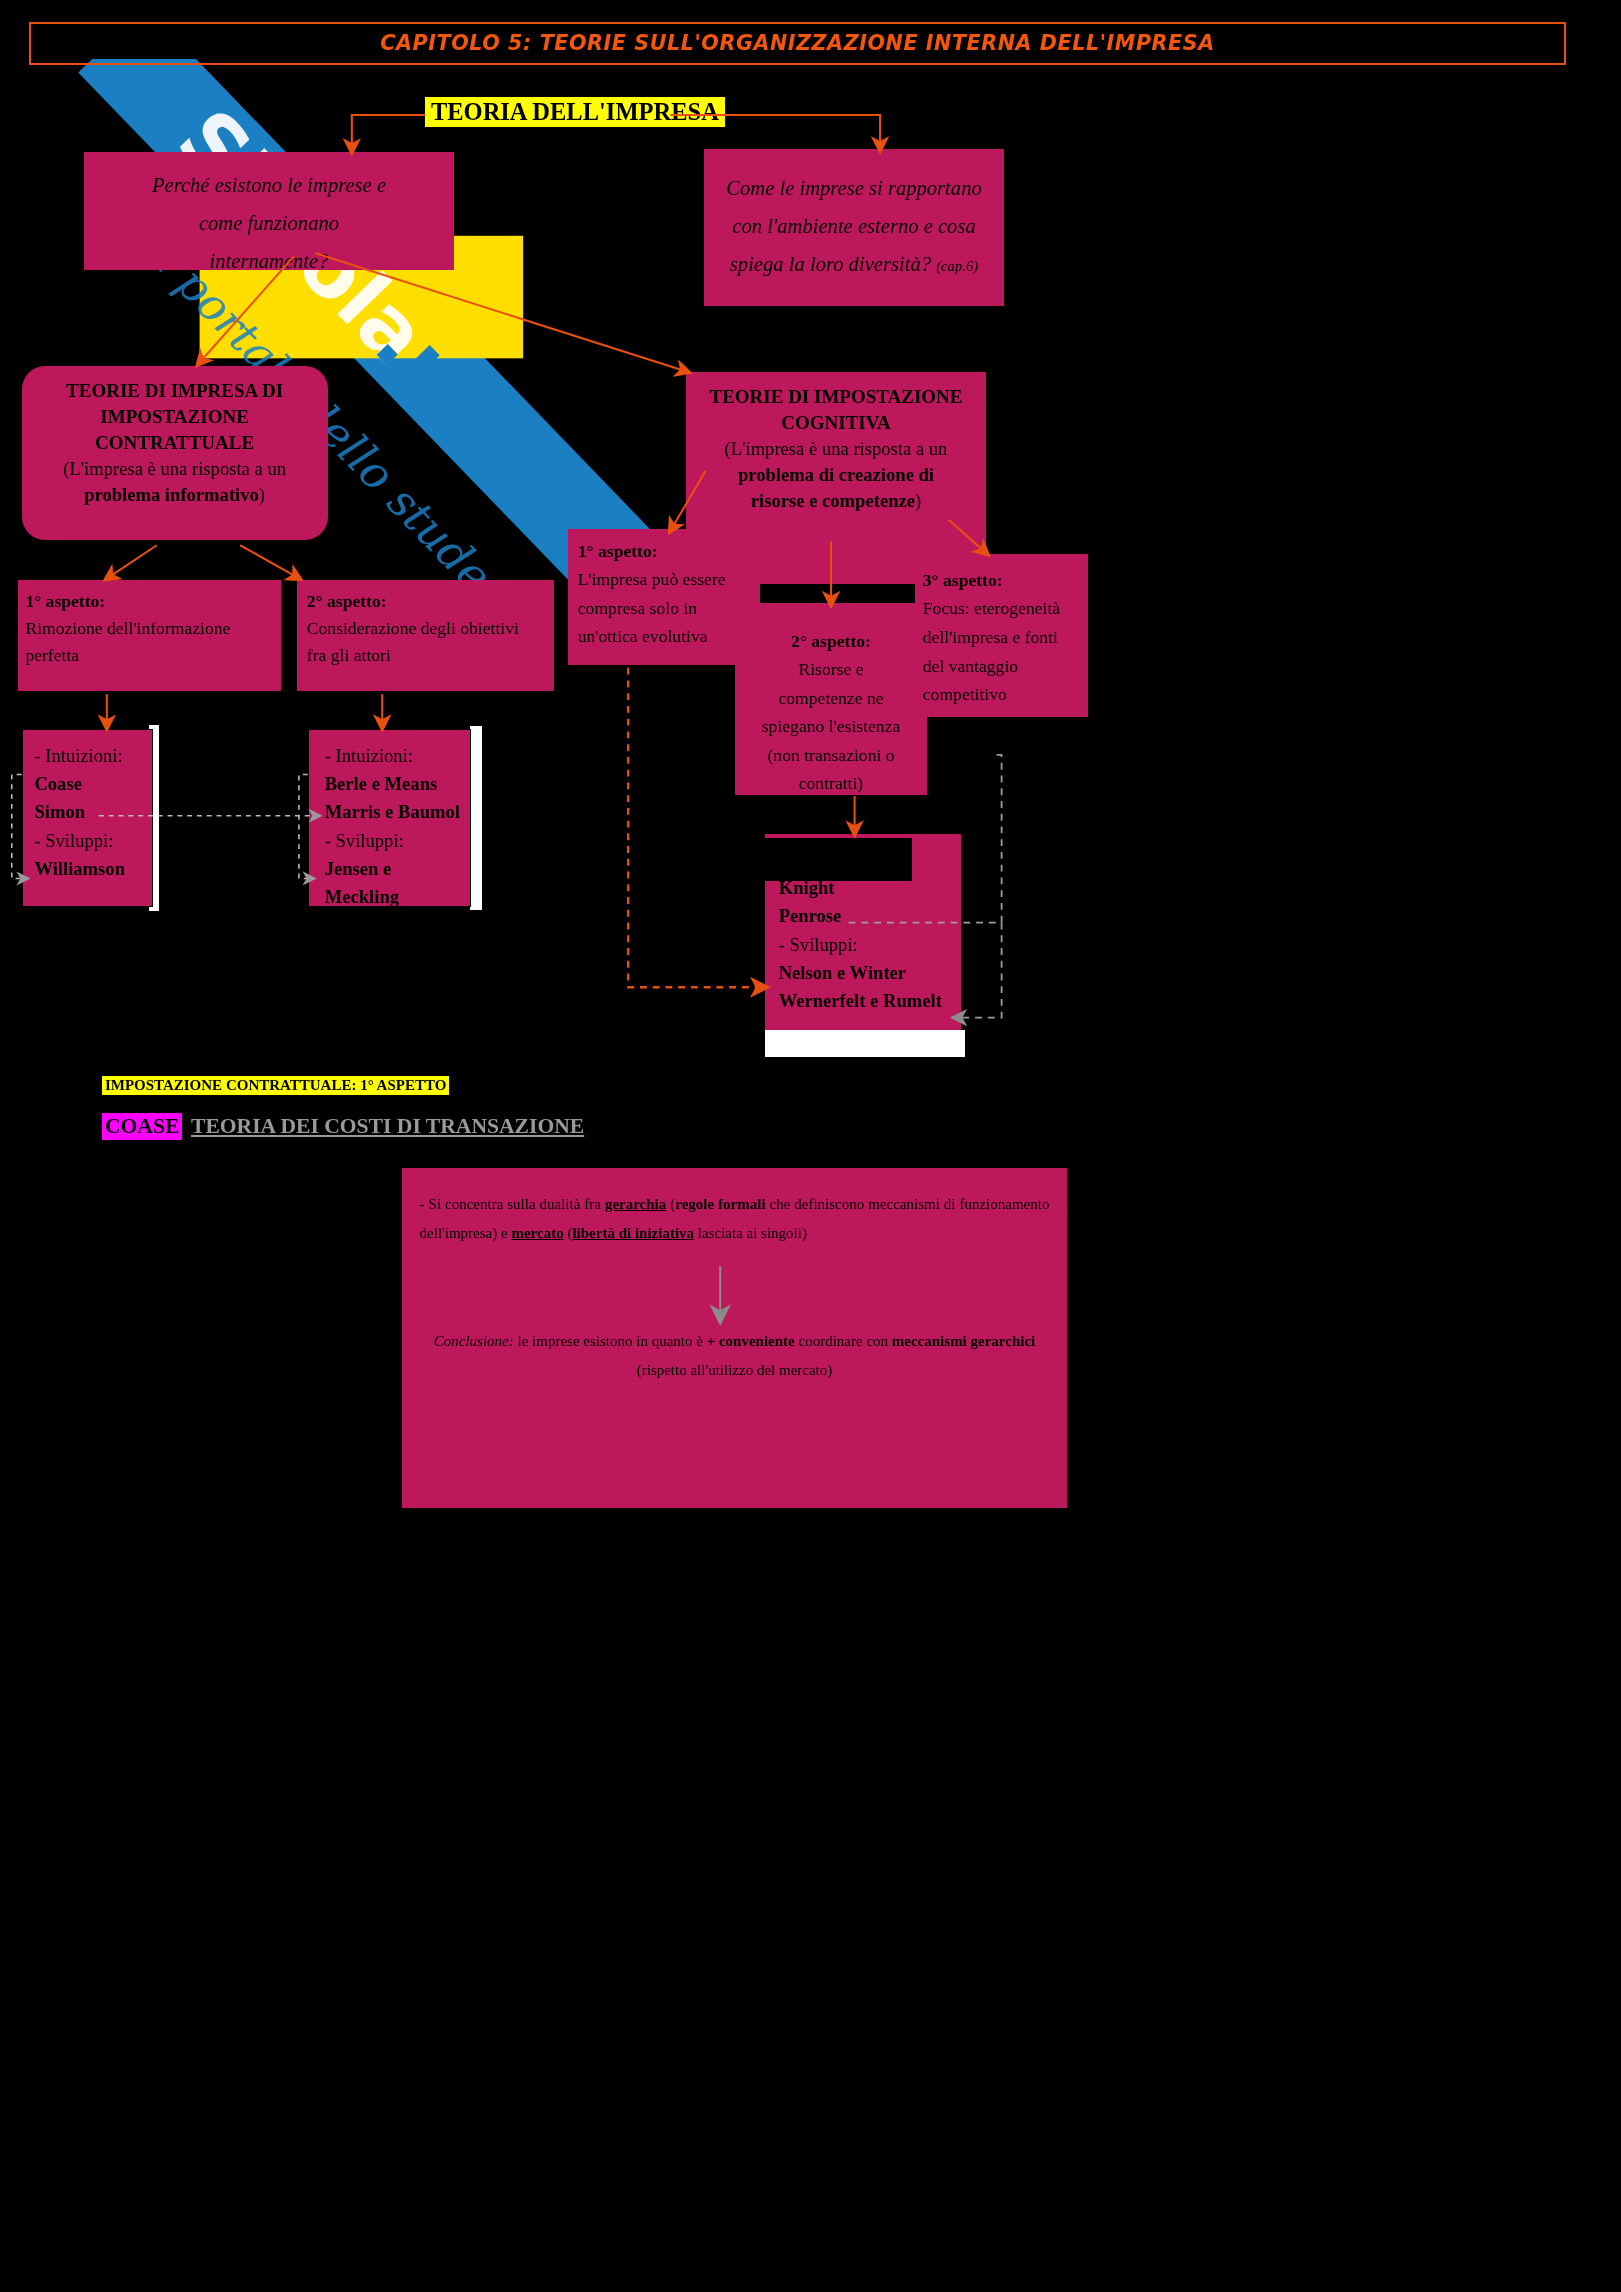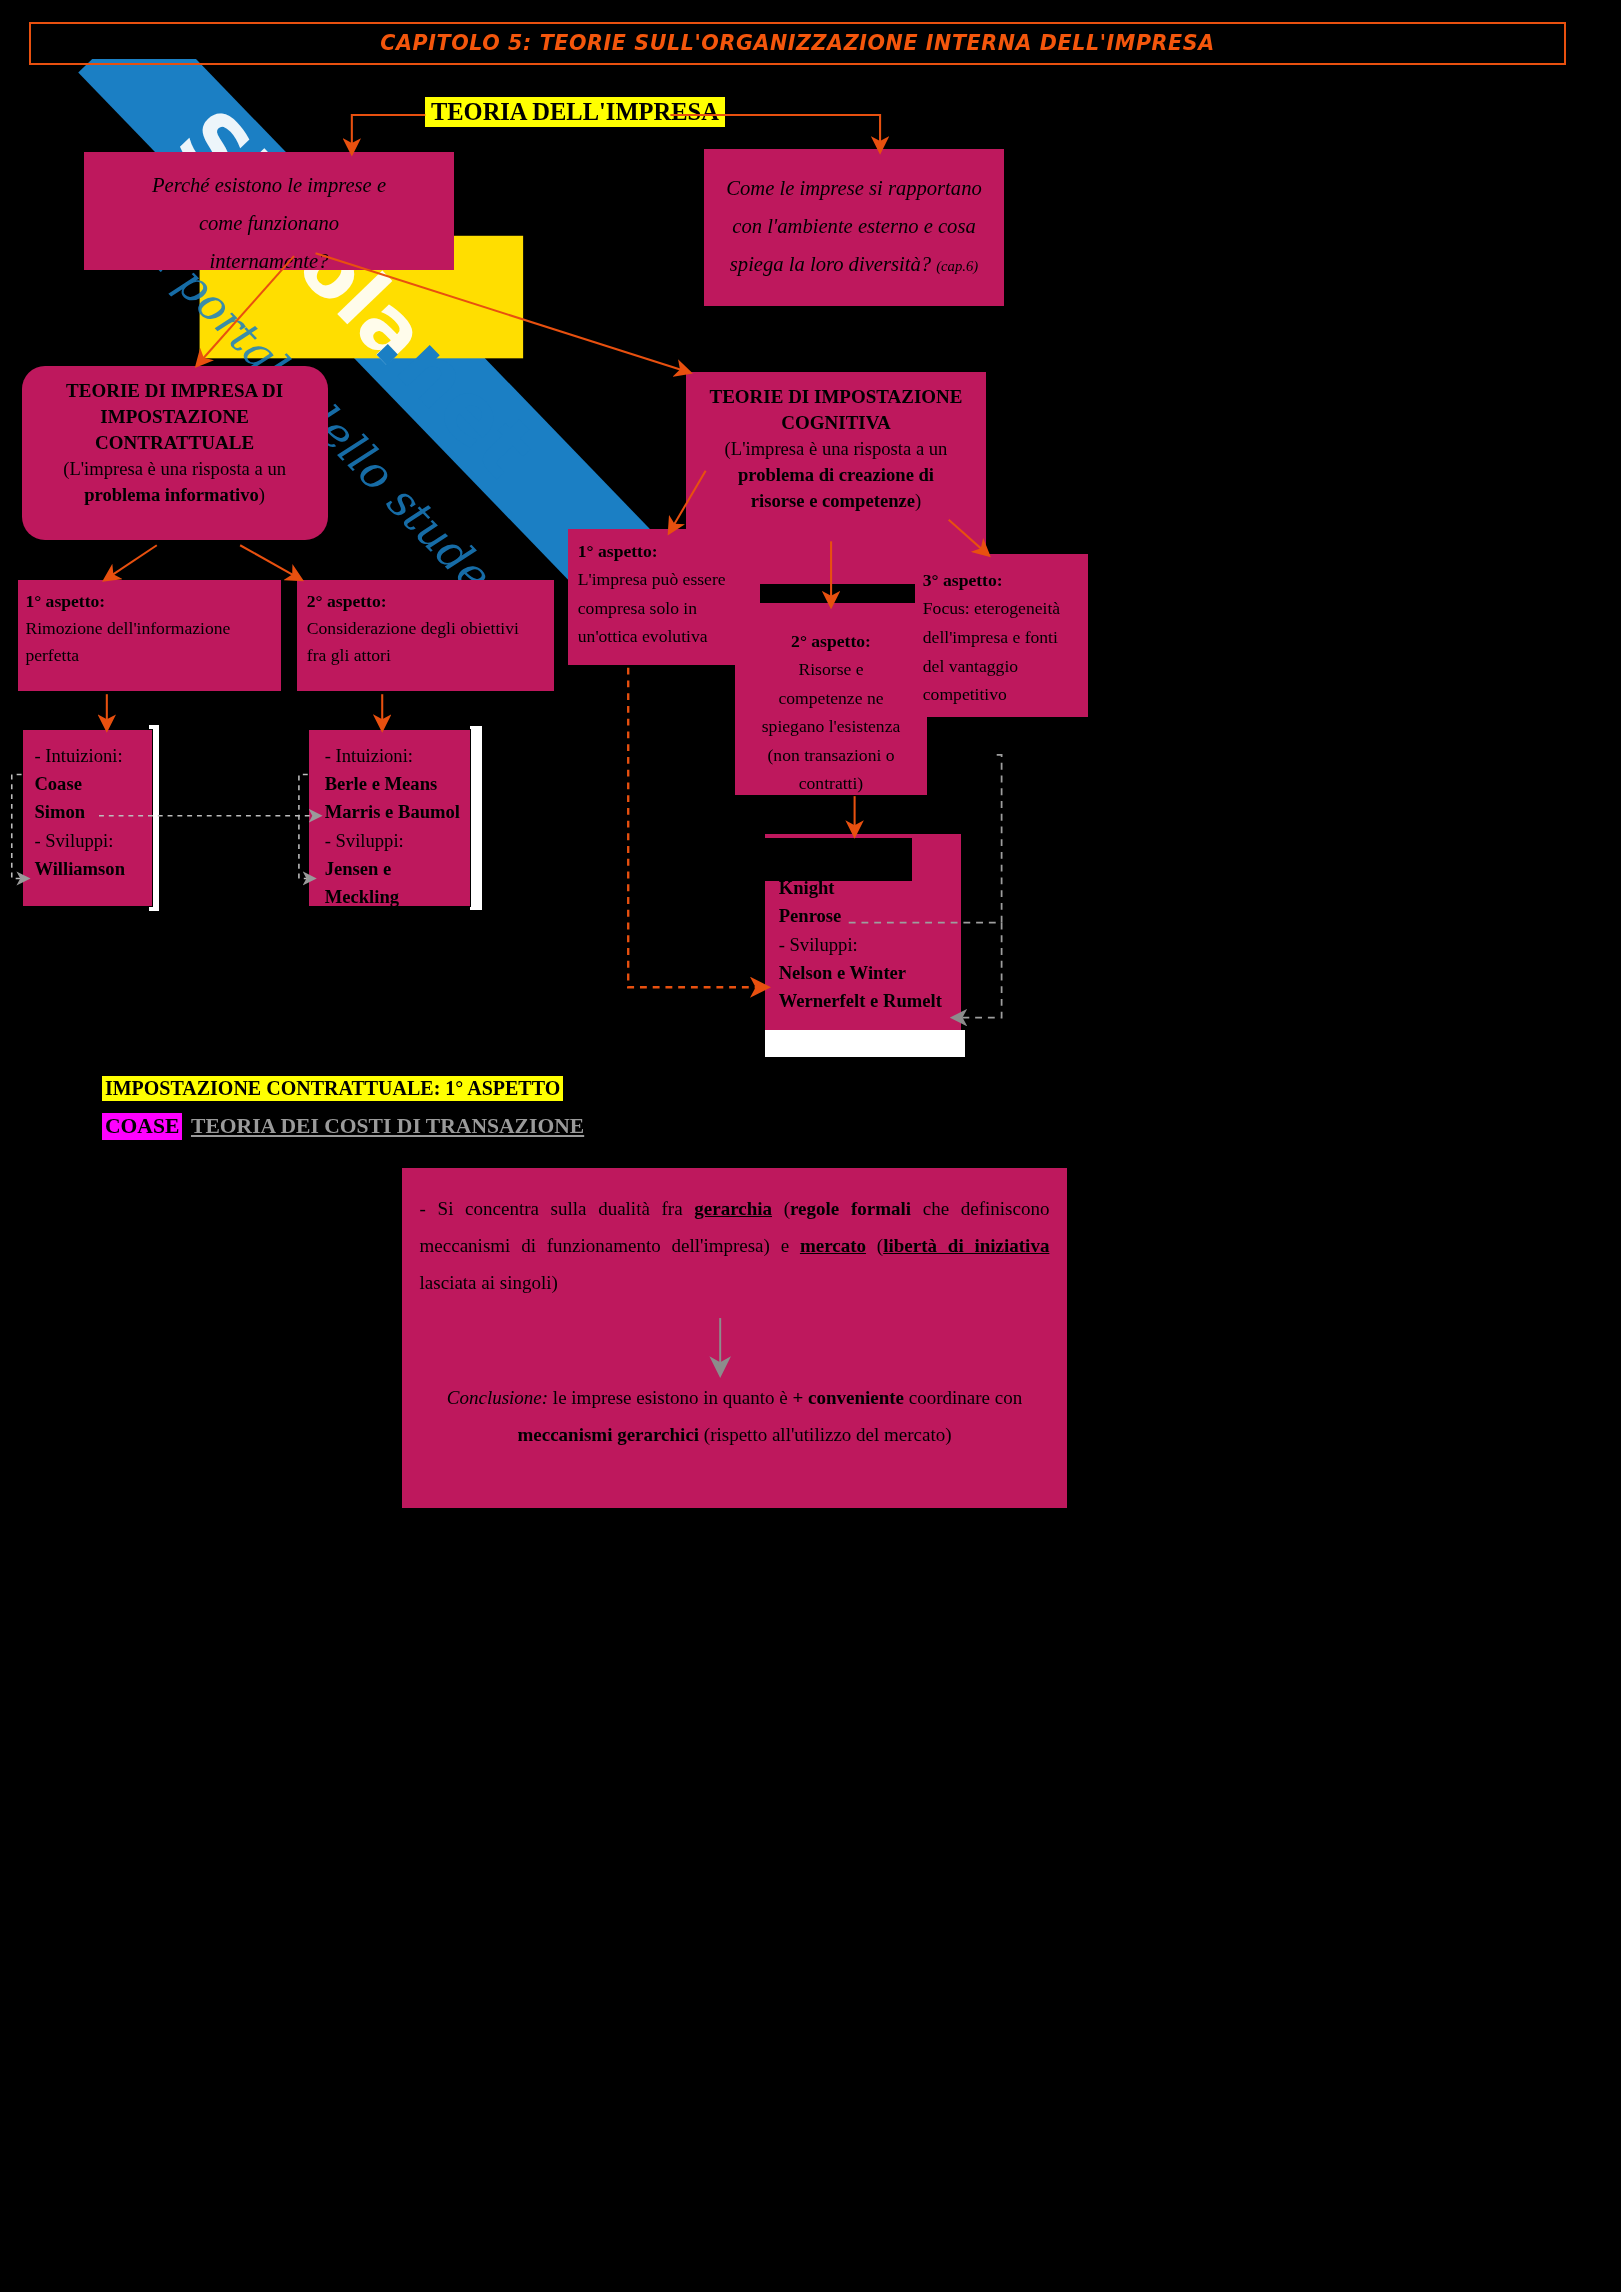--- a/index.html
+++ b/index.html
@@ -62,29 +62,29 @@
   .authors .n{font-weight:bold;}
   #au1{left:21.6px;top:729px;width:131px;height:178px;padding:11.8px 0 0 11.8px;}
   #au1b{position:absolute;left:149px;top:725px;width:9.8px;height:186px;background:#fff;z-index:4;}
   #au2{left:308px;top:729px;width:163px;height:178px;padding:11.8px 0 0 15.7px;}
   #au2b{position:absolute;left:469px;top:725px;width:13.7px;height:186px;background:#fff;border:1px solid #000;box-sizing:border-box;z-index:4;}
   #au3{left:765px;top:834px;width:196px;height:196px;padding:11.8px 0 0 13.7px;}
   #au3tail{position:absolute;left:765px;top:1030px;width:200px;height:27.4px;background:#fff;z-index:4;}
 
   
   #hl1{position:absolute;left:102px;top:1076px;background:#FFFF00;
-       font-size:20px;font-weight:bold;padding:1px 2.9px;z-index:7;white-space:nowrap;}
+       font-size:15px;font-weight:bold;padding:1px 2.9px;z-index:7;white-space:nowrap;}
   #hl2wrap{position:absolute;left:102px;top:1113px;z-index:7;
        font-size:21.6px;font-weight:bold;white-space:nowrap;display:flex;align-items:center;}
   #hl2-coase{background:#FF00FF;padding:1px 2.9px;}
   #hl2-rest{color:#9a9a9a;text-decoration:underline;padding-left:8.8px;}
 
   
   #bottom{left:402px;top:1168px;width:665px;height:340px;padding:21.6px 17.6px 0;
-      font-size:19px;line-height:1.95;text-align:justify;}
+      font-size:15px;line-height:1.95;text-align:justify;}
   #bottom .u{text-decoration:underline;font-weight:bold;}
   #bottom .concl{display:block;text-align:center;margin-top:3.9px;}
   #bottom .concl i{font-style:italic;}
 
   
   svg.conn{position:absolute;left:0;top:0;width:1621px;height:2293px;
            pointer-events:none;z-index:9;overflow:visible;}
 </style>
 </head>
 <body>

